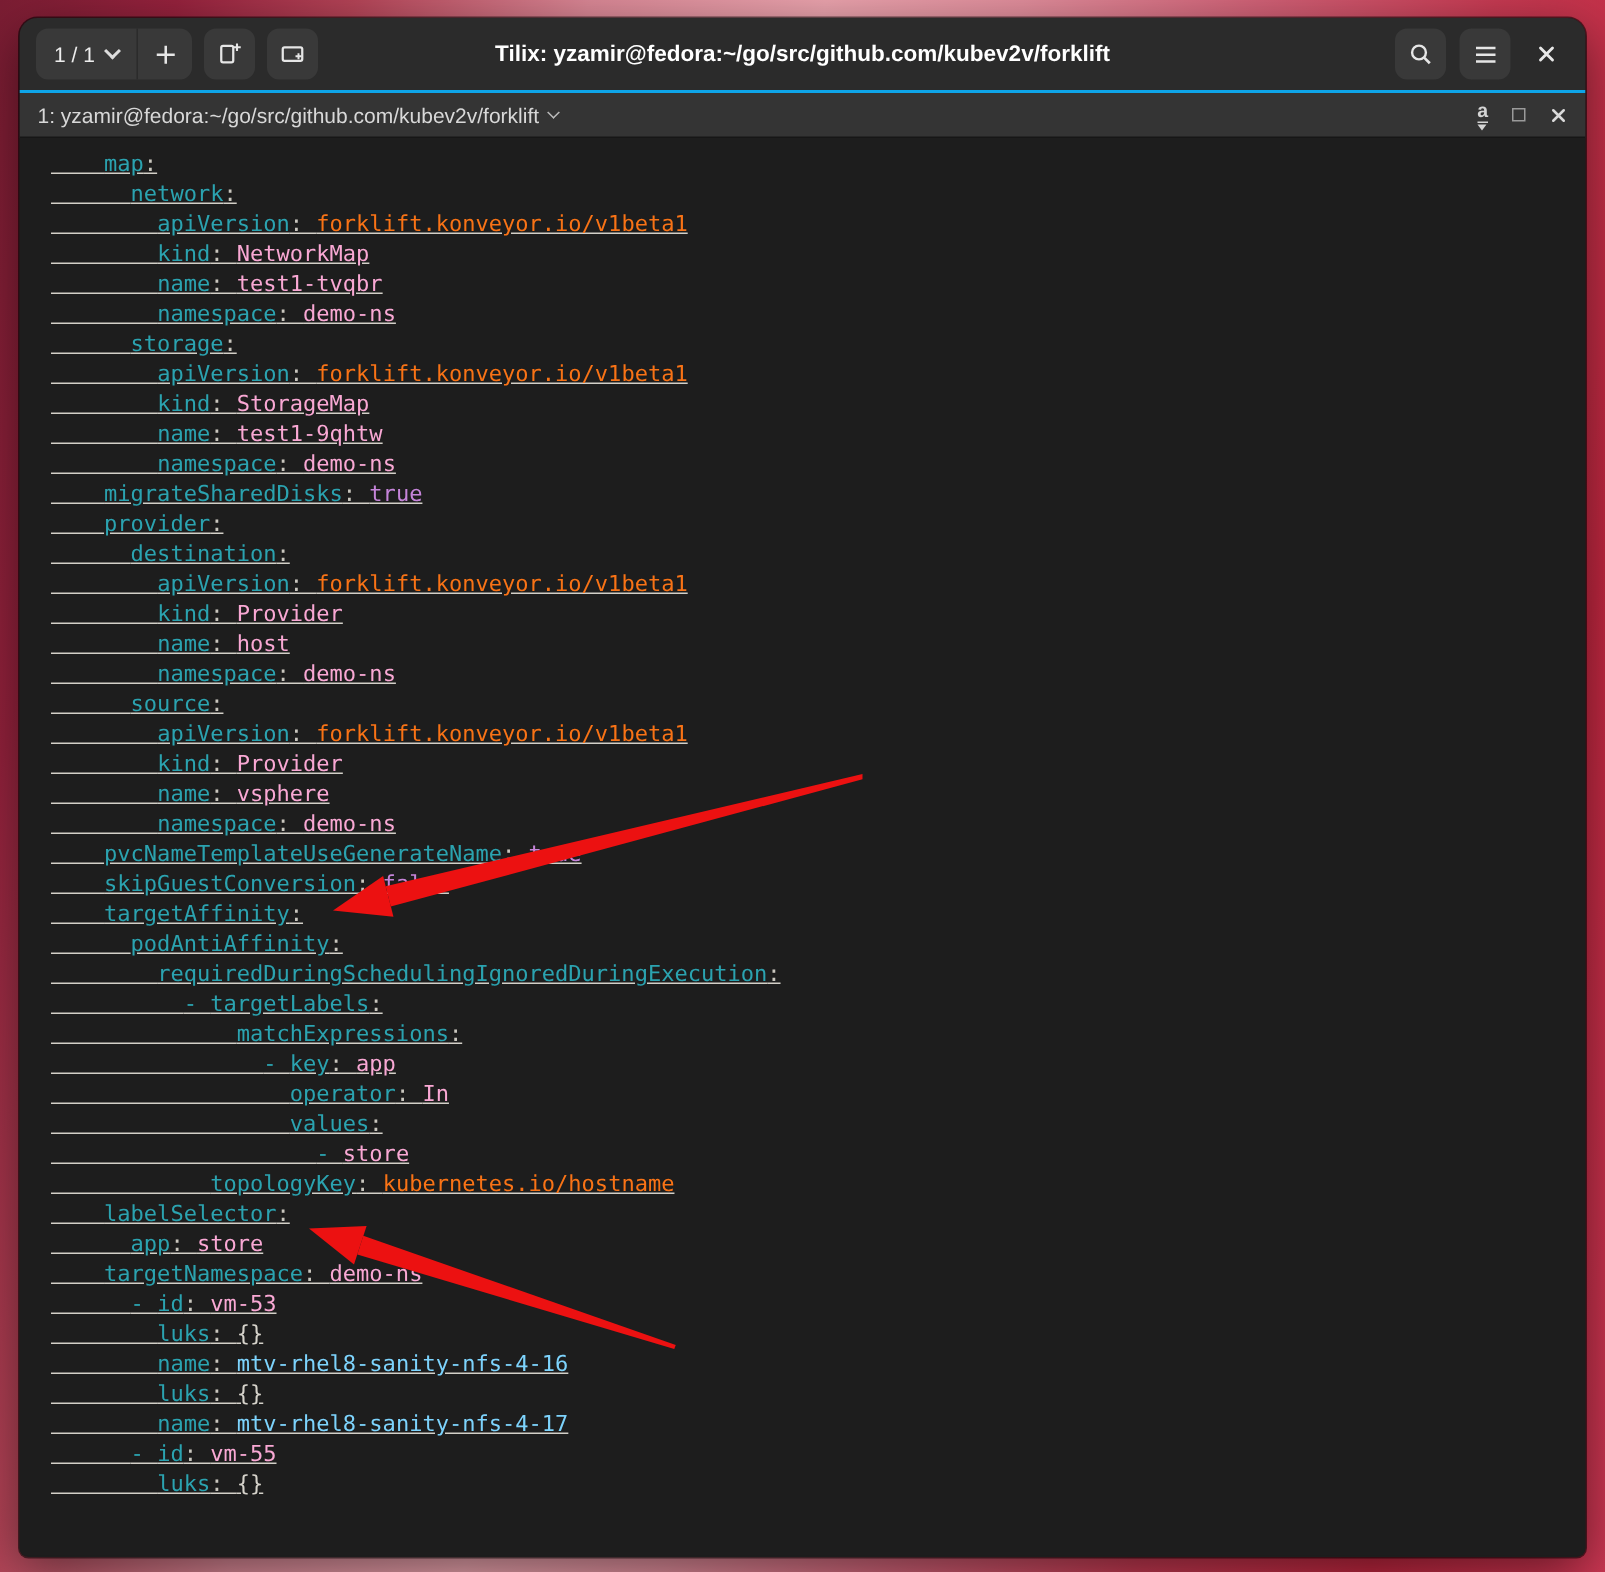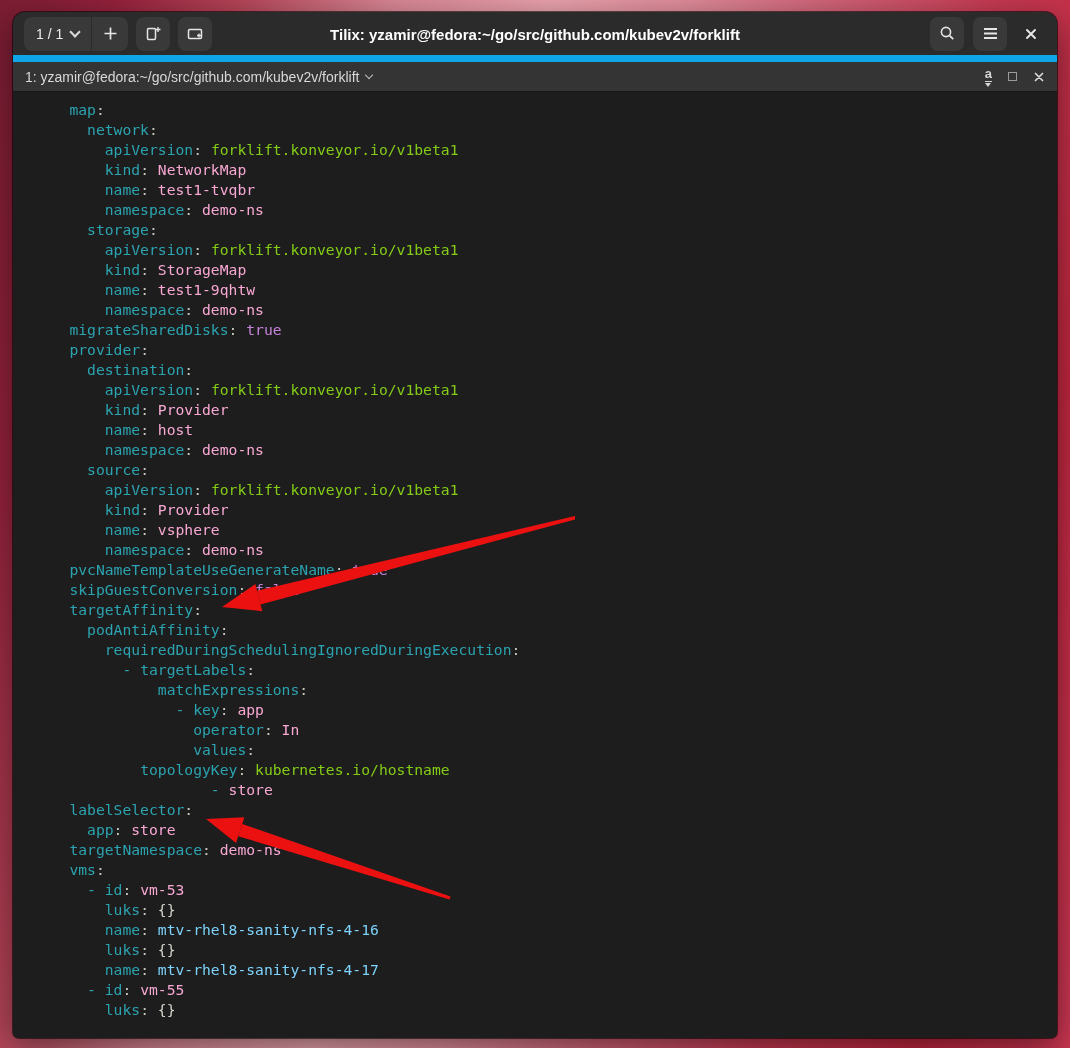--- a/index.html
+++ b/index.html
@@ -17,21 +17,21 @@
   
   .window {
     position:absolute; left:13px; top:12px; width:1044px; height:1026px;
     border-radius:12px 12px 6px 6px; overflow:hidden;
     background:#1d1d1d;
     box-shadow:0 10px 34px rgba(0,0,0,.5), 0 0 0 1px rgba(0,0,0,.55);
   }
 
   
   .headerbar {
-    height:50px; background:#2b2b2b; border-bottom:7px solid #0ea5e9;
+    height:50px; background:#2b2b2b; border-bottom:2px solid #0ea5e9;
     display:flex; align-items:center; padding:0 11px; position:relative;
   }
   .btn-group {
     display:flex; align-items:stretch; background:#393939;
     border-radius:8px; height:34px; overflow:hidden;
   }
   .session-btn {
     display:flex; align-items:center; gap:8px; padding:0 12px;
     color:#ededed; font-size:14px; cursor:default;
   }
@@ -75,25 +75,25 @@
     border-top:4px solid #d5d5d5; margin-top:1px;
   }
   .max-icon { width:9px; height:9px; border:1.6px solid #9a9a9a; }
 
   
   .terminal {
     position:relative; height:945px; background:#1d1d1d;
     padding:8px 0 0 21px; overflow:hidden;
     font-family:"DejaVu Sans Mono", monospace; font-size:14.7px; line-height:20px;
   }
-  .tl { white-space:pre; color:#d3d0c8; }
+  .tl { white-space:pre; color:#d3d0c8;text-decoration:underline; }
   .tl .k { color:#2ba3b0; }          
   .tl .p { color:#c9c6be; }          
   .tl .g { color:#f9a8d4; }          
-  .tl .o { color:#84cc16; }          
+  .tl .o { color:#f97316; }          
   .tl .t { color:#7dd3fc; }          
   .tl .b { color:#c584d9; }          
   .tl .w { color:#d6d3cb; }          
 
   .annotation-layer {
     position:absolute; left:0; top:0; width:1070px; height:1048px;
     pointer-events:none; z-index:10;
   }
   svg { display:block; }
 </style>
@@ -198,26 +198,25 @@
       <div class="tl"><span>    </span><span class="k">pvcNameTemplateUseGenerateName</span><span class="p">: </span><span class="b">true</span></div>
       <div class="tl"><span>    </span><span class="k">skipGuestConversion</span><span class="p">: </span><span class="b">false</span></div>
       <div class="tl"><span>    </span><span class="k">targetAffinity</span><span class="p">:</span></div>
       <div class="tl"><span>      </span><span class="k">podAntiAffinity</span><span class="p">:</span></div>
       <div class="tl"><span>        </span><span class="k">requiredDuringSchedulingIgnoredDuringExecution</span><span class="p">:</span></div>
       <div class="tl"><span>          </span><span class="k">- </span><span class="k">targetLabels</span><span class="p">:</span></div>
       <div class="tl"><span>              </span><span class="k">matchExpressions</span><span class="p">:</span></div>
       <div class="tl"><span>                </span><span class="k">- </span><span class="k">key</span><span class="p">: </span><span class="g">app</span></div>
       <div class="tl"><span>                  </span><span class="k">operator</span><span class="p">: </span><span class="g">In</span></div>
       <div class="tl"><span>                  </span><span class="k">values</span><span class="p">:</span></div>
+      <div class="tl"><span>                    </span><span class="k">- </span><span class="g">store</span></div>
       <div class="tl"><span>            </span><span class="k">topologyKey</span><span class="p">: </span><span class="o">kubernetes.io/hostname</span></div>
-      <div class="tl"><span>                    </span><span class="k">- </span><span class="g">store</span></div>
       <div class="tl"><span>    </span><span class="k">labelSelector</span><span class="p">:</span></div>
       <div class="tl"><span>      </span><span class="k">app</span><span class="p">: </span><span class="g">store</span></div>
       <div class="tl"><span>    </span><span class="k">targetNamespace</span><span class="p">: </span><span class="g">demo-ns</span></div>
-      <div class="tl"><span>    </span><span class="k">vms</span><span class="p">:</span></div>
       <div class="tl"><span>      </span><span class="k">- </span><span class="k">id</span><span class="p">: </span><span class="g">vm-53</span></div>
       <div class="tl"><span>        </span><span class="k">luks</span><span class="p">: </span><span class="w">{}</span></div>
       <div class="tl"><span>        </span><span class="k">name</span><span class="p">: </span><span class="t">mtv-rhel8-sanity-nfs-4-16</span></div>
       <div class="tl"><span>        </span><span class="k">luks</span><span class="p">: </span><span class="w">{}</span></div>
       <div class="tl"><span>        </span><span class="k">name</span><span class="p">: </span><span class="t">mtv-rhel8-sanity-nfs-4-17</span></div>
       <div class="tl"><span>      </span><span class="k">- </span><span class="k">id</span><span class="p">: </span><span class="g">vm-55</span></div>
       <div class="tl"><span>        </span><span class="k">luks</span><span class="p">: </span><span class="w">{}</span></div>
     </div>
 </div>
 

